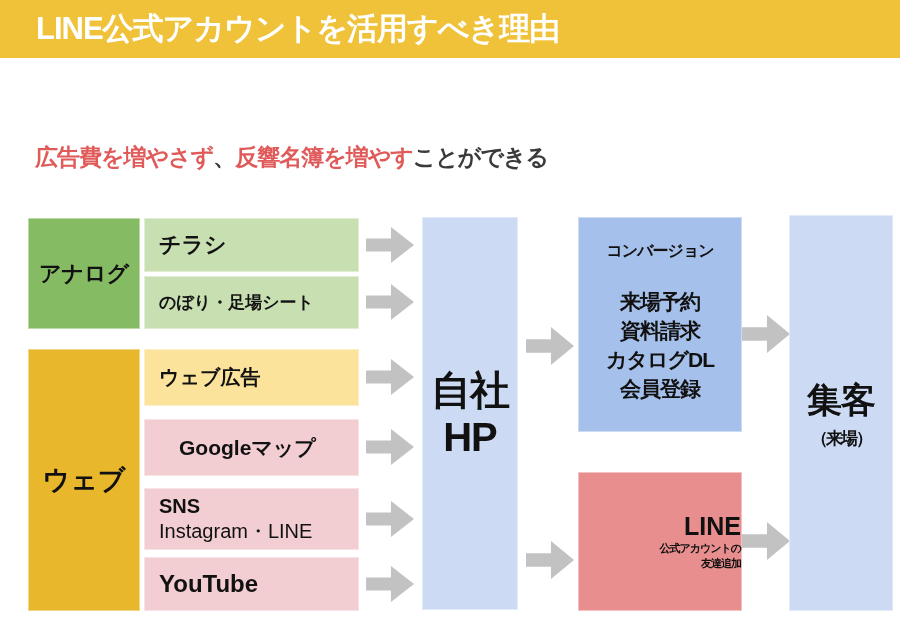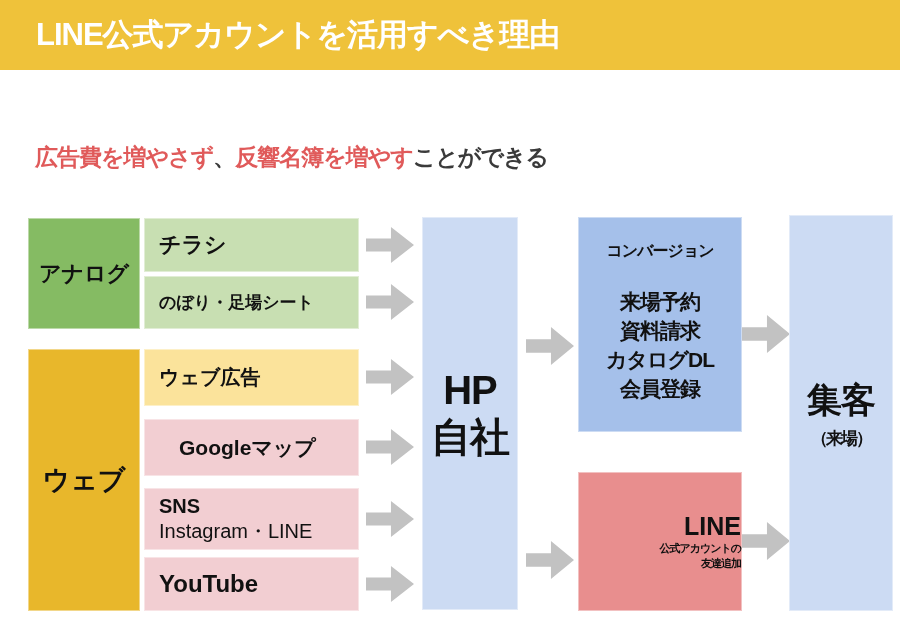--- a/index.html
+++ b/index.html
@@ -2,21 +2,21 @@
 <html><head>
 <meta charset="utf-8">
 <style>
   html,body{margin:0;padding:0;background:#ffffff;}
   .canvas{
     position:relative;width:900px;height:623px;background:#ffffff;
     font-family:"Liberation Sans","DejaVu Sans",sans-serif;overflow:hidden;
     color:#111;
   }
   
-  .titlebar{position:absolute;left:0;top:0;width:900px;height:70px;background:#EFC23A;display:flex;align-items:center;}
+  .titlebar{position:absolute;left:0;top:0;width:900px;height:58px;background:#EFC23A;display:flex;align-items:center;}
   .titlebar .t{margin-left:36px;font-size:31px;font-weight:bold;color:#ffffff;letter-spacing:-1px;white-space:nowrap;}
   
   .sub{position:absolute;left:35px;font-size:23px;font-weight:bold;color:#3A3A3A;letter-spacing:-1px;white-space:nowrap;}
   .sub.l1{top:88px;}
   .sub.l2{top:142px;}
   .sub .red{color:#E05A5A;}
   .sub .dark{color:#3A3A3A;}
   
   .box{position:absolute;box-sizing:border-box;border:1px solid rgba(255,255,255,0.45);}
   .center{display:flex;align-items:center;justify-content:center;text-align:center;}
@@ -84,22 +84,22 @@
 
     <div class="arrow ar ar1"></div>
     <div class="arrow ar ar2"></div>
     <div class="arrow ar ar3"></div>
     <div class="arrow ar ar4"></div>
     <div class="arrow ar ar5"></div>
     <div class="arrow ar ar6"></div>
 
     <div class="box center hp">
       <div>
+        <div>自社</div>
         <div>HP</div>
-        <div>自社</div>
       </div>
     </div>
 
     <div class="arrow ar-hp-conv"></div>
     <div class="arrow ar-hp-line"></div>
 
     <div class="box conv">
       <div class="hd">コンバージョン</div>
       <div class="items">
         <div>来場予約</div>

